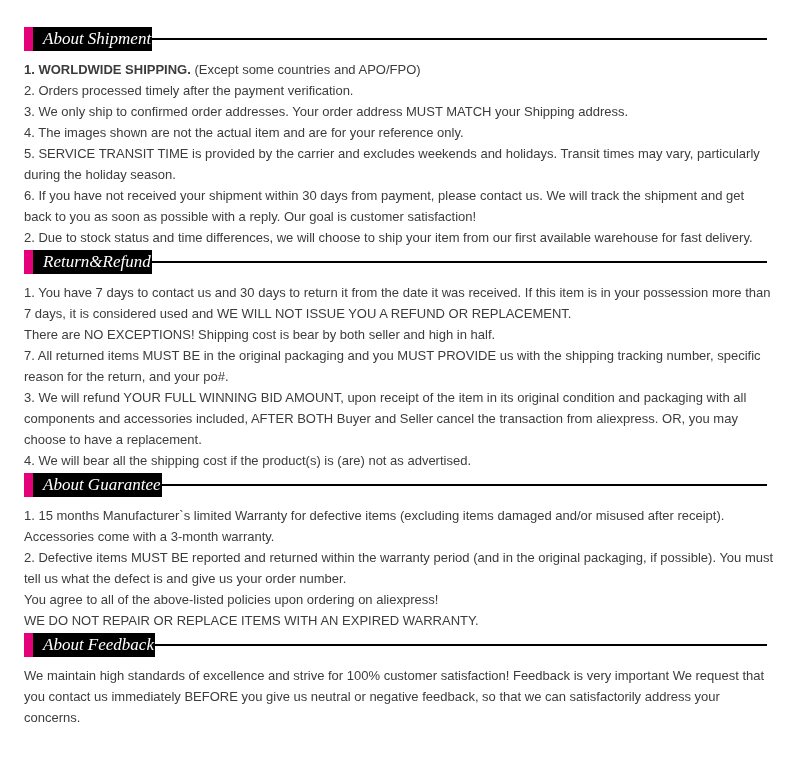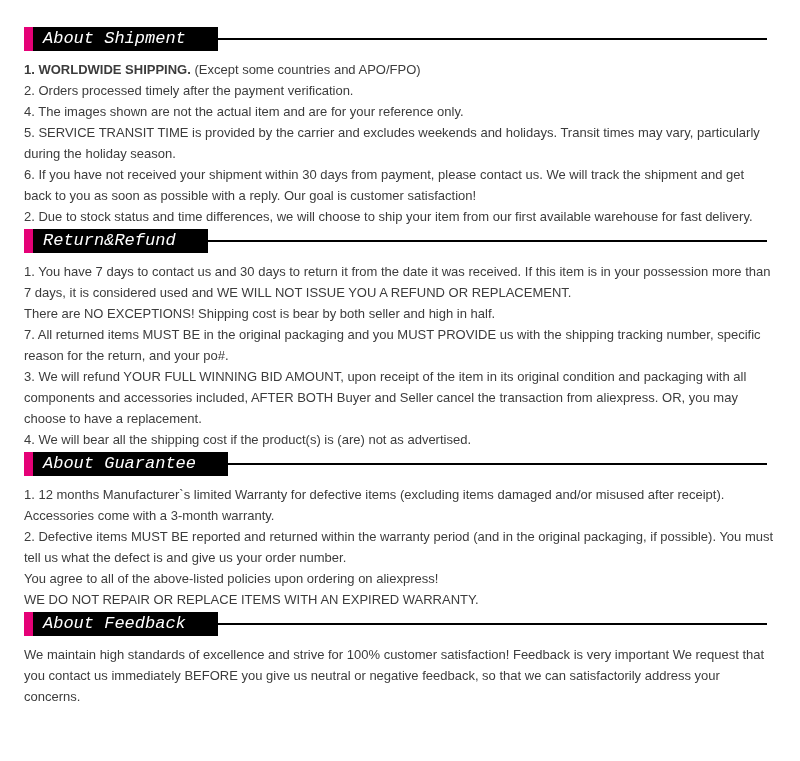--- a/index.html
+++ b/index.html
@@ -21,25 +21,25 @@
     height: 24px;
   }
   .accent-bar {
     width: 9px;
     background: var(--accent, #e50177);
     flex: 0 0 auto;
   }
   .header-box {
     background: var(--header-bg, #000000);
     color: var(--header-text, #ffffff);
-    font-family: Liberation Mono, monospace;
+    font-family: Liberation Serif, serif;
     font-style: italic;
     font-size: 17px;
     line-height: 24px;
-    padding: 0 32px 0 10px;
+    padding: 0 1px 0 10px;
     white-space: nowrap;
     flex: 0 0 auto;
   }
   .header-rule {
     flex: 1 1 auto;
     align-self: center;
     height: 2px;
     background: #000000;
     margin-right: 8px;
   }
@@ -58,20 +58,21 @@
 
   <section class="policy-section">
     <div class="section-header">
       <span class="accent-bar"></span>
       <span class="header-box">About Shipment</span>
       <span class="header-rule"></span>
     </div>
     <div class="section-body">
       <p class="line"><span class="bold">1. WORLDWIDE SHIPPING.</span><span> (Except some countries and APO/FPO)</span></p>
       <p class="line">2. Orders processed timely after the payment verification.</p>
+      <p class="line">3. We only ship to confirmed order addresses. Your order address MUST MATCH your Shipping address.</p>
       <p class="line">4. The images shown are not the actual item and are for your reference only.</p>
       <p class="line">5. SERVICE TRANSIT TIME is provided by the carrier and excludes weekends and holidays. Transit times may vary, particularly during the holiday season.</p>
       <p class="line">6. If you have not received your shipment within 30 days from payment, please contact us. We will track the shipment and get back to you as soon as possible with a reply. Our goal is customer satisfaction!</p>
       <p class="line">2. Due to stock status and time differences, we will choose to ship your item from our first available warehouse for fast delivery.</p>
     </div>
   </section>
 
   <section class="policy-section">
     <div class="section-header">
       <span class="accent-bar"></span>
@@ -87,21 +88,21 @@
     </div>
   </section>
 
   <section class="policy-section">
     <div class="section-header">
       <span class="accent-bar"></span>
       <span class="header-box">About Guarantee</span>
       <span class="header-rule"></span>
     </div>
     <div class="section-body">
-      <p class="line">1. 12 months Manufacturer`s limited Warranty for defective items (excluding items damaged and/or misused after receipt). Accessories come with a 3-month warranty.</p>
+      <p class="line">1. 15 months Manufacturer`s limited Warranty for defective items (excluding items damaged and/or misused after receipt). Accessories come with a 3-month warranty.</p>
       <p class="line">2. Defective items MUST BE reported and returned within the warranty period (and in the original packaging, if possible). You must tell us what the defect is and give us your order number.</p>
       <p class="line">You agree to all of the above-listed policies upon ordering on aliexpress!</p>
       <p class="line">WE DO NOT REPAIR OR REPLACE ITEMS WITH AN EXPIRED WARRANTY.</p>
     </div>
   </section>
 
   <section class="policy-section">
     <div class="section-header">
       <span class="accent-bar"></span>
       <span class="header-box">About Feedback</span>

